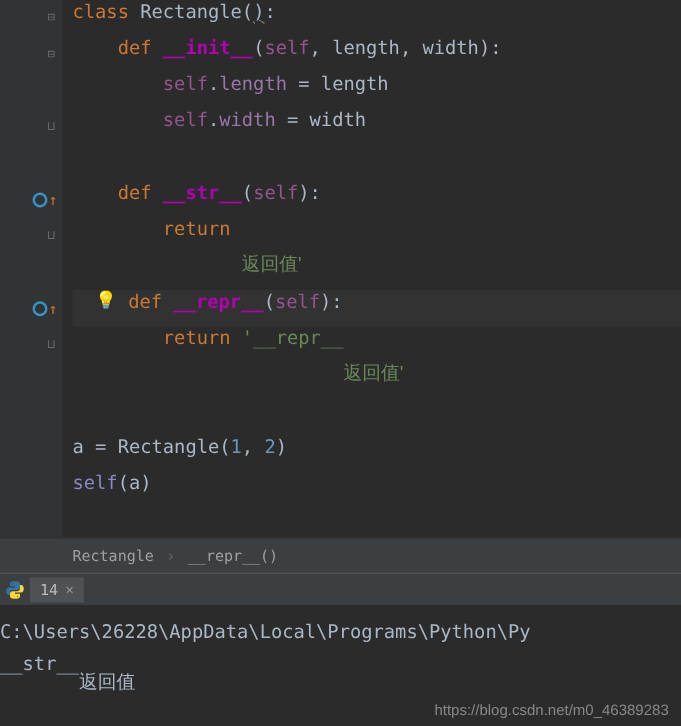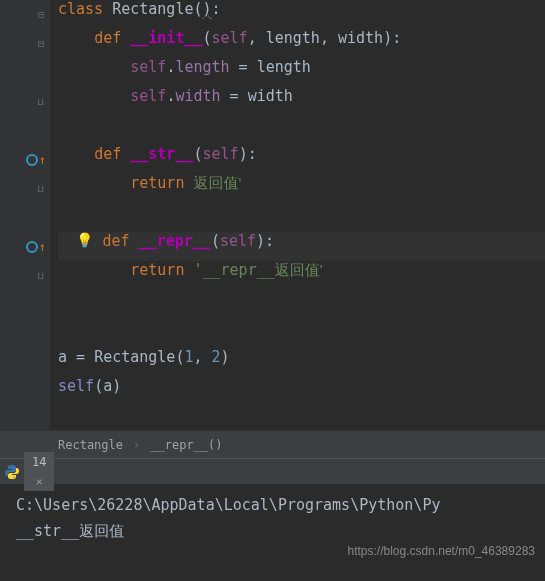--- a/index.html
+++ b/index.html
@@ -79,21 +79,21 @@
   .cls { color: #a9b7c6; }
   .fn-dunder { color: #b200b2; font-weight: bold; }
   .param { color: #a9b7c6; }
   .self-kw { color: #94558d; }
   .attr { color: #9876aa; }
   .str { color: #6a8759; }
   .num { color: #6897bb; }
   .op { color: #a9b7c6; }
   .builtin { color: #8888c6; }
   .wavy { text-decoration: underline wavy #808080; text-decoration-thickness: 1px; }
-  .cjk { font-family: 'Microsoft YaHei', sans-serif; }
+  .cjk { font-family: 'Microsoft YaHei', sans-serif; margin-top: 28px; }
   
   .breadcrumb {
     height: 28px;
     background: #3c3f41;
     border-top: 1px solid #323232;
     display: flex;
     align-items: center;
     padding-left: 58px;
     font-size: 12px;
     color: #a0a0a0;
@@ -118,41 +118,40 @@
     margin-right: 4px;
   }
   .tab {
     background: #4e5254;
     padding: 3px 8px;
     font-size: 12px;
     color: #bbb;
     display: flex;
     align-items: center;
     gap: 6px;
-    flex-direction: column;
   }
   .tab-close { color: #999; font-size: 11px; }
   
   .terminal {
     background: #2b2b2b;
-    padding: 8px 16px;
+    padding: 8px 0;
     font-size: 15px;
     color: #a9b7c6;
     height: 97px;
   }
   .term-line {
     height: 26px;
     display: flex;
     align-items: center;
     white-space: pre;
   }
   
   .watermark {
     position: absolute;
-    bottom: 23px;
+    bottom: 6px;
     right: 10px;
     font-size: 12px;
     color: #888;
     font-family: sans-serif;
   }
 </style>
 </head>
 <body>
 
 <div class="editor">

